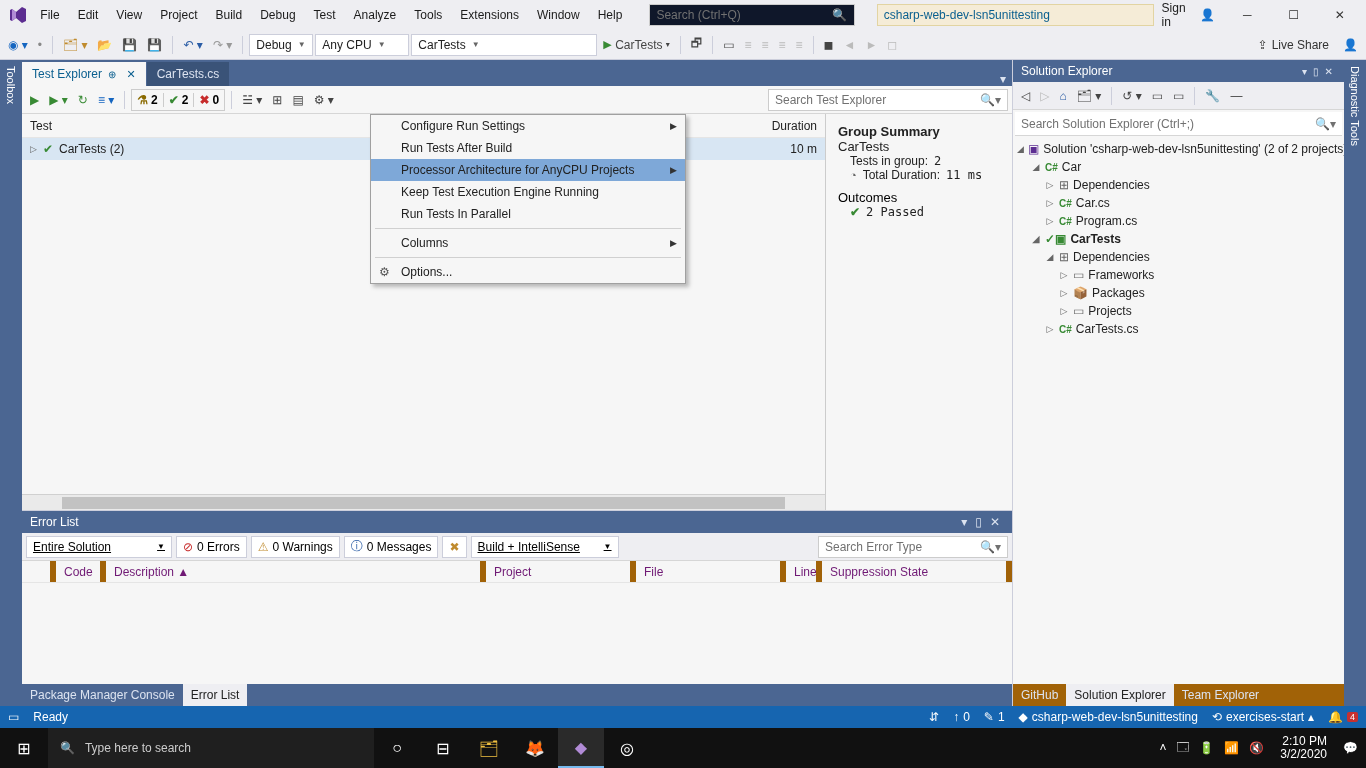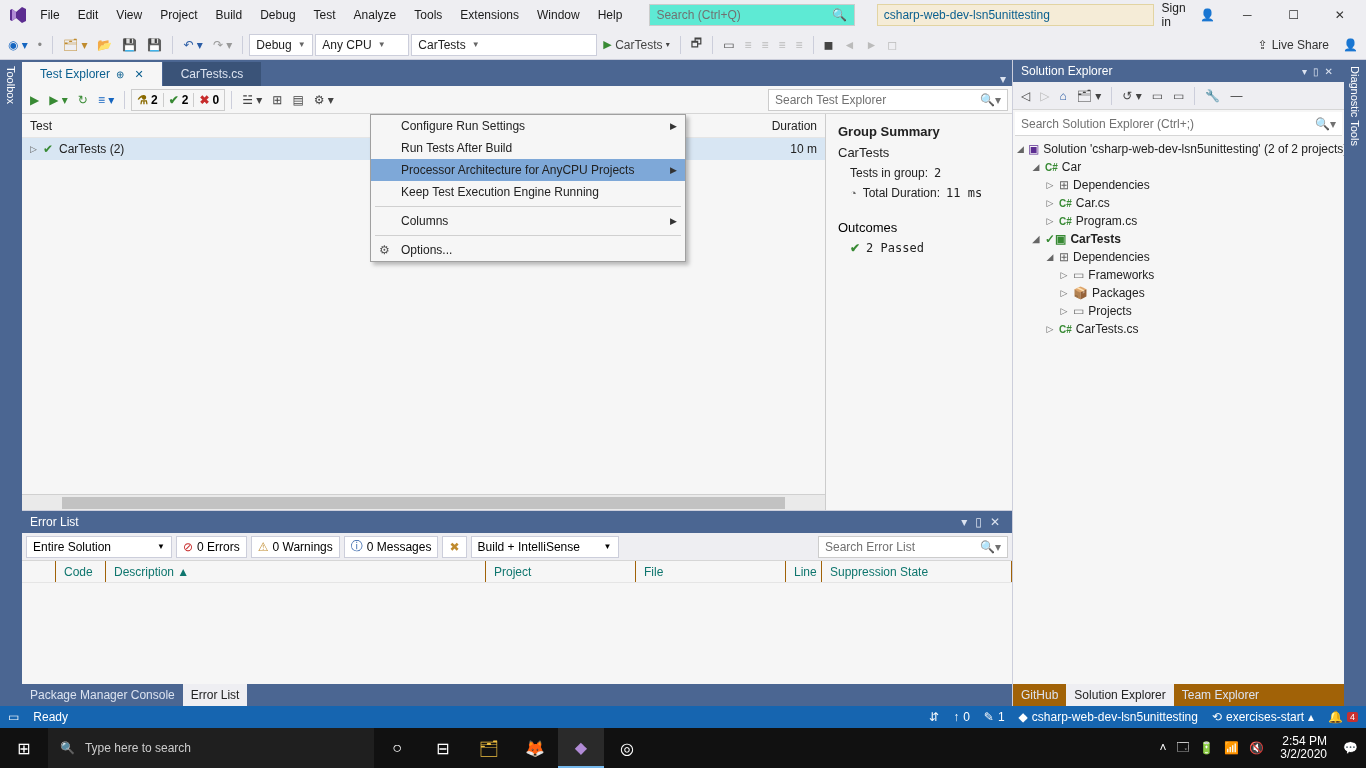--- a/index.html
+++ b/index.html
@@ -3,42 +3,42 @@
 <meta charset="utf-8">
 <style>
 * { margin:0; padding:0; box-sizing:border-box; font-family:"Segoe UI",Arial,sans-serif; font-size:12px; user-select:none; }
 html,body { width:1366px; height:768px; overflow:hidden; background:#eee; }
 .app { width:1366px; height:768px; display:flex; flex-direction:column; background:#eeeef2; }
 
 .titlebar { height:30px; background:#eeeef2; display:flex; align-items:center; padding:0 4px; }
 .logo { width:20px; height:20px; margin:0 4px; display:flex; align-items:center; justify-content:center; }
 .menu { display:flex; }
 .menu-item { padding:4px 9px; color:#1b1b1b; }
-.searchbox { margin-left:18px; width:212px; height:22px; border:1px solid #ccc; background:#5eead4; display:flex; align-items:center; padding:8px 6px; color:#717171; }
+.searchbox { margin-left:18px; width:212px; height:22px; border:1px solid #ccc; background:#0f172a; display:flex; align-items:center; padding:8px 6px; color:#717171; }
 .searchbox .mag { margin-left:auto; color:#666; }
 .solname { margin-left:22px; width:286px; height:22px; background:#f5ecd7; border:1px solid #e2d4a2; color:#0a5f8f; padding:0 6px; display:flex; align-items:center; }
 .title-right { margin-left:auto; display:flex; align-items:center; gap:2px; }
 .signin { color:#1b1b1b; padding:0 8px; display:flex; align-items:center; gap:4px; }
 .winbtn { width:46px; height:30px; display:flex; align-items:center; justify-content:center; color:#333; }
 
 .toolbar { height:30px; background:#eeeef2; display:flex; align-items:center; padding:0 4px; border-bottom:1px solid #cccedB; gap:2px; }
 .tb-btn { padding:2px 4px; display:flex; align-items:center; color:#444; }
 .tb-sep { width:1px; height:18px; background:#cccedb; margin:0 4px; }
 .tb-drop { border:1px solid #cccedb; background:#fff; height:22px; display:flex; align-items:center; padding:0 6px; gap:6px; color:#222; }
 .tb-drop .caret { color:#666; font-size:8px; }
 .tb-play .tri { color:#388a34; font-size:11px; }
 .liveshare { margin-left:auto; display:flex; align-items:center; gap:4px; padding:0 8px; color:#333; }
 
 .mainrow { flex:1; display:flex; min-height:0; background:#283c59; }
 .leftrail, .rightrail { width:22px; background:#4b6692; color:#fff; display:flex; align-items:flex-start; justify-content:center; }
 .leftrail span, .rightrail span { writing-mode:vertical-rl; padding-top:6px; font-size:11px; }
 .center { flex:1; display:flex; min-width:0; }
 .editorcol { flex:1; display:flex; flex-direction:column; min-width:0; }
 .tabstrip { height:26px; background:#4b6692; display:flex; align-items:flex-end; }
-.doctab { height:24px; padding:0 18px; display:flex; align-items:center; gap:6px; color:#dce3f0; background:#3a5378; margin-right:1px; }
+.doctab { height:24px; padding:0 10px; display:flex; align-items:center; gap:6px; color:#dce3f0; background:#3a5378; margin-right:1px; }
 .doctab.active { background:#f6f6f6; color:#0a5f8f; }
 .doctab .pin { font-size:10px; }
 .doctab .x { font-size:11px; margin-left:4px; }
 .tab-right { margin-left:auto; padding:0 6px; color:#dce3f0; }
 
 .testexp { flex:1; display:flex; flex-direction:column; background:#f6f6f6; min-height:0; }
 .te-toolbar { height:28px; border-bottom:1px solid #d6d6d6; display:flex; align-items:center; padding:0 4px; gap:2px; }
 .te-btn { padding:2px 4px; display:flex; align-items:center; gap:2px; color:#444; }
 .te-group { display:flex; align-items:center; height:22px; border:1px solid #ccc; }
 .te-group .cell { padding:0 5px; display:flex; align-items:center; gap:3px; border-right:1px solid #ccc; font-weight:bold; }
@@ -53,43 +53,43 @@
 .te-head .col { padding:0 8px; color:#222; }
 .te-head .col.test { flex:1; }
 .te-head .col.dur { width:70px; text-align:right; }
 .te-row { height:22px; display:flex; align-items:center; padding:0 8px; gap:6px; background:#d8e6f3; }
 .te-row .exp { color:#666; font-size:9px; }
 .te-row .ico { color:#388a34; }
 .te-row .name { flex:1; color:#222; }
 .te-row .dur { width:60px; text-align:right; color:#222; }
 .te-list .scroll { position:absolute; bottom:0; left:0; right:0; height:16px; background:#eaeaea; border-top:1px solid #d0d0d0; }
 .te-list .scroll .thumb { position:absolute; top:2px; left:40px; right:40px; height:12px; background:#c2c2c2; }
-.te-summary { width:186px; padding:10px 12px; display:flex; flex-direction:column; gap:6px; background:#f6f6f6; }
+.te-summary { width:186px; padding:10px 12px; display:flex; flex-direction:column; gap:0; background:#f6f6f6; }
 .te-summary h4 { font-size:13px; font-weight:600; color:#222; }
 .te-summary .line { color:#222; padding-left:12px; display:flex; align-items:center; gap:6px; }
 .clock { color:#666; font-size:11px; }
 
 .ctxmenu { position:absolute; background:#f6f6f6; border:1px solid #a0a0a0; box-shadow:3px 3px 4px rgba(0,0,0,.25); z-index:50; }
 .ctxmenu .row { height:22px; display:flex; align-items:center; padding:0 24px 0 30px; color:#222; white-space:nowrap; position:relative; }
 .ctxmenu .row.sel { background:#7ea8d8; }
 .ctxmenu .row .ar { position:absolute; right:8px; font-size:9px; color:#333; }
 .ctxmenu .row .ck { position:absolute; left:8px; font-size:11px; color:#222; }
 .ctxmenu .row .gear { position:absolute; left:8px; color:#555; font-size:12px; }
 .ctxmenu .sep { height:1px; background:#d0d0d0; margin:3px 4px; }
 
 .errorlist { height:196px; background:#f6f6f6; display:flex; flex-direction:column; border-top:1px solid #cccedb; }
 .el-head { height:22px; background:#4b6692; display:flex; align-items:center; padding:0 8px; color:#fff; }
 .el-head .gap { flex:1; }
 .el-head .ico { padding:0 4px; color:#dce3f0; }
 .el-toolbar { height:28px; display:flex; align-items:center; padding:0 4px; gap:4px; border-bottom:1px solid #d6d6d6; background:#eeeef2; }
-.el-drop { border:1px solid #cccedb; background:#fff; height:22px; padding:0 6px; display:flex; align-items:center; gap:6px; }
+.el-drop { border:1px solid #cccedb; background:#fff; height:22px; padding:0 6px; display:flex; align-items:center; gap:6px;text-decoration:underline; }
 .el-pill { border:1px solid #cccedb; background:#fff; height:22px; padding:0 6px; display:flex; align-items:center; gap:4px; }
 .el-search { margin-left:auto; width:190px; height:22px; border:1px solid #ccc; background:#fff; display:flex; align-items:center; padding:0 6px; color:#717171; }
 .el-cols { height:22px; display:flex; align-items:center; border-bottom:1px solid #e5e5e5; }
-.el-cols .c { padding:0 8px; border-right:1px solid #a16207; color:#0f766e; height:100%; display:flex; align-items:center; }
+.el-cols .c { padding:0 8px; border-right:6px solid #a16207; color:#701a75; height:100%; display:flex; align-items:center; }
 .el-bottom { margin-top:auto; height:22px; background:#4b6692; display:flex; align-items:center; color:#dce3f0; }
 .el-bottom .bt { padding:0 8px; height:100%; display:flex; align-items:center; }
 .el-bottom .bt.active { background:#eeeef2; color:#222; }
 
 .solexp { width:332px; background:#f6f6f6; display:flex; flex-direction:column; border-left:1px solid #cccedb; }
 .se-title { height:22px; background:#4b6692; color:#fff; display:flex; align-items:center; padding:0 8px; }
 .se-title .gap { flex:1; }
 .se-title .ico { padding:0 3px; color:#dce3f0; font-size:10px; }
 .se-tools { height:28px; display:flex; align-items:center; padding:0 4px; gap:2px; border-bottom:1px solid #d6d6d6; background:#eeeef2; }
 .se-search { height:24px; border-bottom:1px solid #d6d6d6; display:flex; align-items:center; padding:0 6px; color:#717171; background:#fff; margin:2px; }
@@ -298,20 +298,21 @@
           <div class="row">
                 <span>Configure Run Settings</span>
                 <span class="ar">▶</span>
               </div>
           <div class="row">Run Tests After Build</div>
           <div class="row sel">
                 <span>Processor Architecture for AnyCPU Projects</span>
                 <span class="ar">▶</span>
               </div>
           <div class="row">Keep Test Execution Engine Running</div>
+          <div class="row">Run Tests In Parallel</div>
           <div class="sep"></div>
           <div class="row">
                 <span>Columns</span>
                 <span class="ar">▶</span>
               </div>
           <div class="sep"></div>
           <div class="row">
                 <span class="gear">⚙</span>
                 <span>Options...</span>
               </div>
@@ -345,21 +346,21 @@
                 <span>0 Messages</span>
               </div>
           <div class="el-pill">
                 <span style="color:#c08b2e">✖</span>
               </div>
           <div class="el-drop" style="width:148px">
                 <span>Build + IntelliSense</span>
                 <span class="caret" style="margin-left:auto;font-size:8px">▼</span>
               </div>
           <div class="el-search">
-                <span>Search Error List</span>
+                <span>Search Error Type</span>
                 <span style="margin-left:auto">🔍▾</span>
               </div>
         </div>
         <div class="el-cols">
           <div class="c" style="width:34px"></div>
           <div class="c" style="width:50px">Code</div>
           <div class="c" style="width:380px"><span>Description</span>&nbsp;▲</div>
           <div class="c" style="width:150px">Project</div>
           <div class="c" style="width:150px">File</div>
           <div class="c" style="width:36px">Line</div>
@@ -491,20 +492,20 @@
   <div class="task-ico" style="color:#e66000">🦊</div>
   <div class="task-ico active" style="color:#b18bd6">◆</div>
   <div class="task-ico">◎</div>
   <div class="tray">
     <span>˄</span>
     <span>🗔</span>
     <span>🔋</span>
     <span>📶</span>
     <span>🔇</span>
     <div class="clockbox">
-      <div>2:54 PM</div>
+      <div>2:10 PM</div>
       <div>3/2/2020</div>
     </div>
     <span>💬</span>
   </div>
 </div>
 
 </div>
 
 </body></html>

